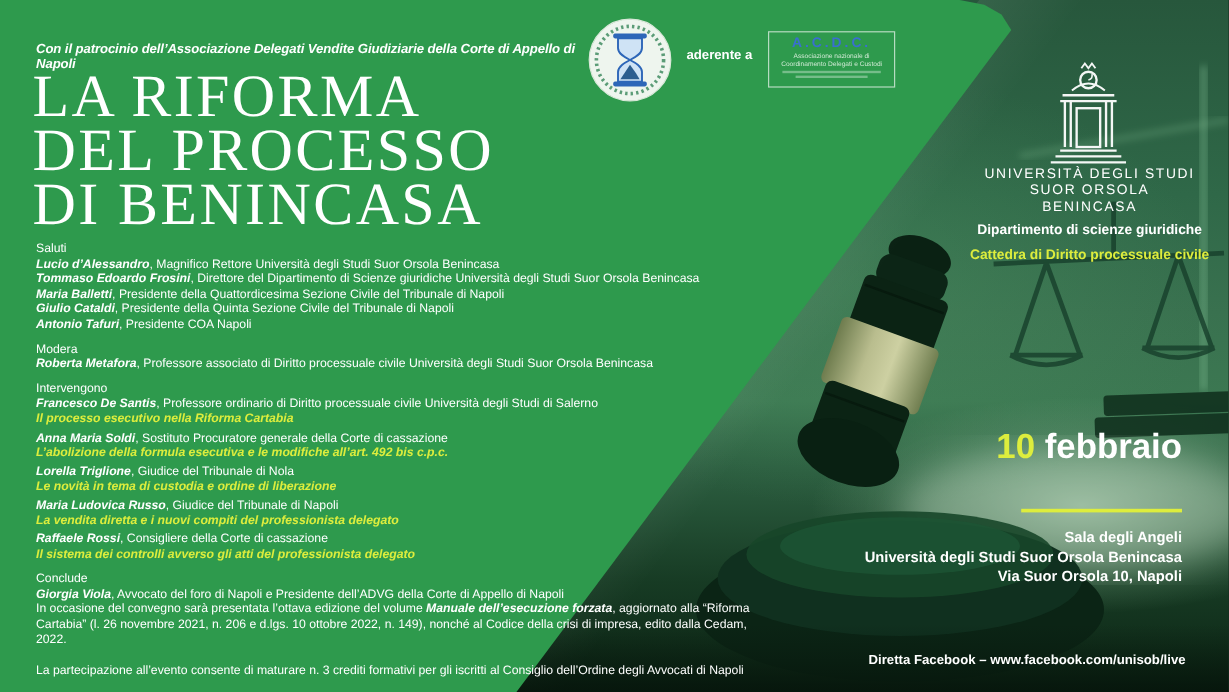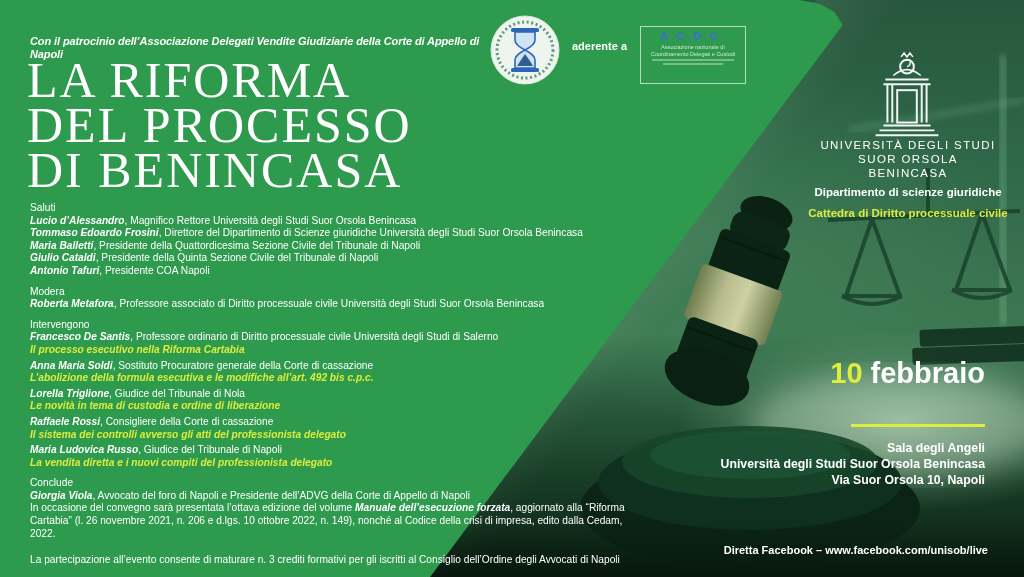--- a/index.html
+++ b/index.html
@@ -27,21 +27,21 @@
   .green-panel{
     position:absolute;inset:0;z-index:1;background:var(--green);
     clip-path:polygon(0% 0%,78.1% 0%,80.1% 0.69%,81.5% 2.08%,82.3% 4.33%,42% 100%,0% 100%);
   }
   .content{position:absolute;inset:0;z-index:2;}
   
   .patronage-text{position:absolute;left:30px;top:35px;width:460px;font-size:11px;font-weight:700;letter-spacing:-.1px;line-height:13px;font-style:italic;}
   .badge-advg{position:absolute;left:489px;top:14px;width:72px;height:72px;}
   .aderente{position:absolute;left:572px;top:40px;font-size:11px;font-weight:700;}
   .acdc-box{
-    position:absolute;left:640px;top:26px;width:106px;height:58px;
+    position:absolute;left:640px;top:26px;width:106px;height:47px;
     border:1px solid rgba(255,255,255,.65);box-sizing:border-box;
     text-align:center;padding-top:3px;
   }
   .acdc-acronym{font-size:11.5px;font-weight:700;letter-spacing:2.5px;color:var(--acdc-blue);}
   .acdc-sub{font-size:5.5px;line-height:6.5px;color:#cfe9d4;margin-top:2px;}
   .acdc-bar{height:2px;background:rgba(207,233,212,.45);margin:2px auto 0;width:78%;}
   
   .title{position:absolute;left:27px;top:58px;font-family:"Liberation Serif",serif;font-weight:400;
          font-size:50px;line-height:45px;letter-spacing:2px;color:#fff;}
   
@@ -198,26 +198,26 @@
         </div>
         <div class="entry">
           <p><strong class="nm">Anna Maria Soldi</strong><span>, Sostituto Procuratore generale della Corte di cassazione</span></p>
           <p class="topic">L’abolizione della formula esecutiva e le modifiche all’art. 492 bis c.p.c.</p>
         </div>
         <div class="entry">
           <p><strong class="nm">Lorella Triglione</strong><span>, Giudice del Tribunale di Nola</span></p>
           <p class="topic">Le novità in tema di custodia e ordine di liberazione</p>
         </div>
         <div class="entry">
+          <p><strong class="nm">Maria Ludovica Russo</strong><span>, Giudice del Tribunale di Napoli</span></p>
+          <p class="topic">La vendita diretta e i nuovi compiti del professionista delegato</p>
+        </div>
+        <div class="entry">
           <p><strong class="nm">Raffaele Rossi</strong><span>, Consigliere della Corte di cassazione</span></p>
           <p class="topic">Il sistema dei controlli avverso gli atti del professionista delegato</p>
-        </div>
-        <div class="entry">
-          <p><strong class="nm">Maria Ludovica Russo</strong><span>, Giudice del Tribunale di Napoli</span></p>
-          <p class="topic">La vendita diretta e i nuovi compiti del professionista delegato</p>
         </div>
       </div>
 
       <div class="sec" style="margin-bottom:0;">
         <p>Conclude</p>
         <p><strong class="nm">Giorgia Viola</strong><span>, Avvocato del foro di Napoli e Presidente dell’ADVG della Corte di Appello di Napoli</span></p>
       </div>
 
       <p class="volnote">
         <span>In occasione del convegno sarà presentata l’ottava edizione del volume </span><strong class="nm">Manuale dell’esecuzione forzata</strong><span>, aggiornato alla “Riforma Cartabia” (l. 26 novembre 2021, n. 206 e d.lgs. 10 ottobre 2022, n. 149), nonché al Codice della crisi di impresa, edito dalla Cedam, 2022.</span>

